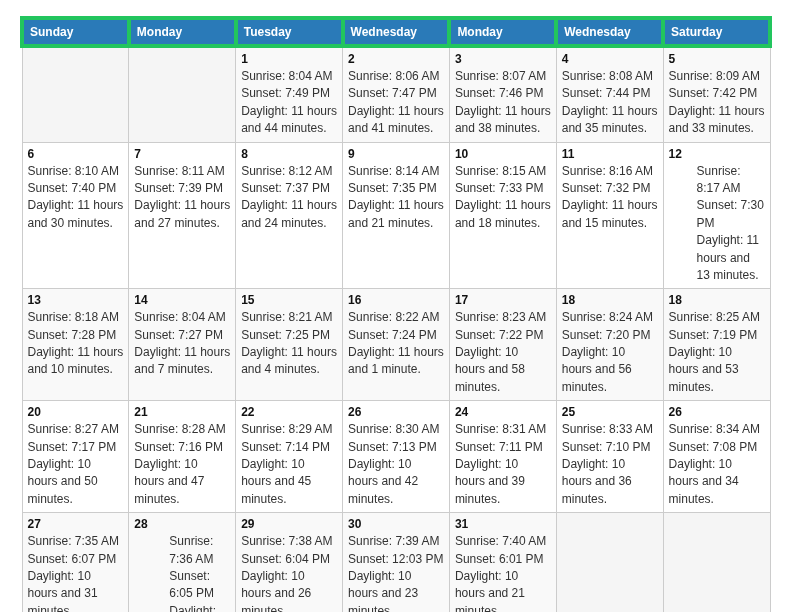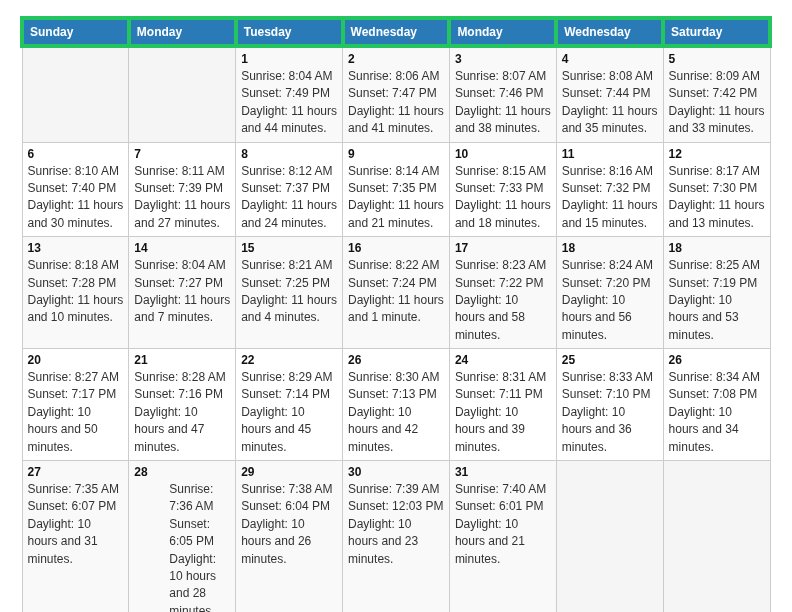--- a/index.html
+++ b/index.html
@@ -179,21 +179,21 @@
 Daylight: 11 hours and 18 minutes.</div>
           </td>
           <td>
             <span class="day-num">11</span>
             <div class="day-info" style="white-space: pre-line;">Sunrise: 8:16 AM
 Sunset: 7:32 PM
 Daylight: 11 hours and 15 minutes.</div>
           </td>
           <td>
             <span class="day-num">12</span>
-            <div class="day-info" style="white-space: pre-line;">Sunrise: 8:17 AM
+            <div class="day-info" style="white-space: pre-line; margin-left: 28px;">Sunrise: 8:17 AM
 Sunset: 7:30 PM
 Daylight: 11 hours and 13 minutes.</div>
           </td>
         </tr>
         <tr>
           <td>
             <span class="day-num">13</span>
             <div class="day-info" style="white-space: pre-line;">Sunrise: 8:18 AM
 Sunset: 7:28 PM
 Daylight: 11 hours and 10 minutes.</div>

